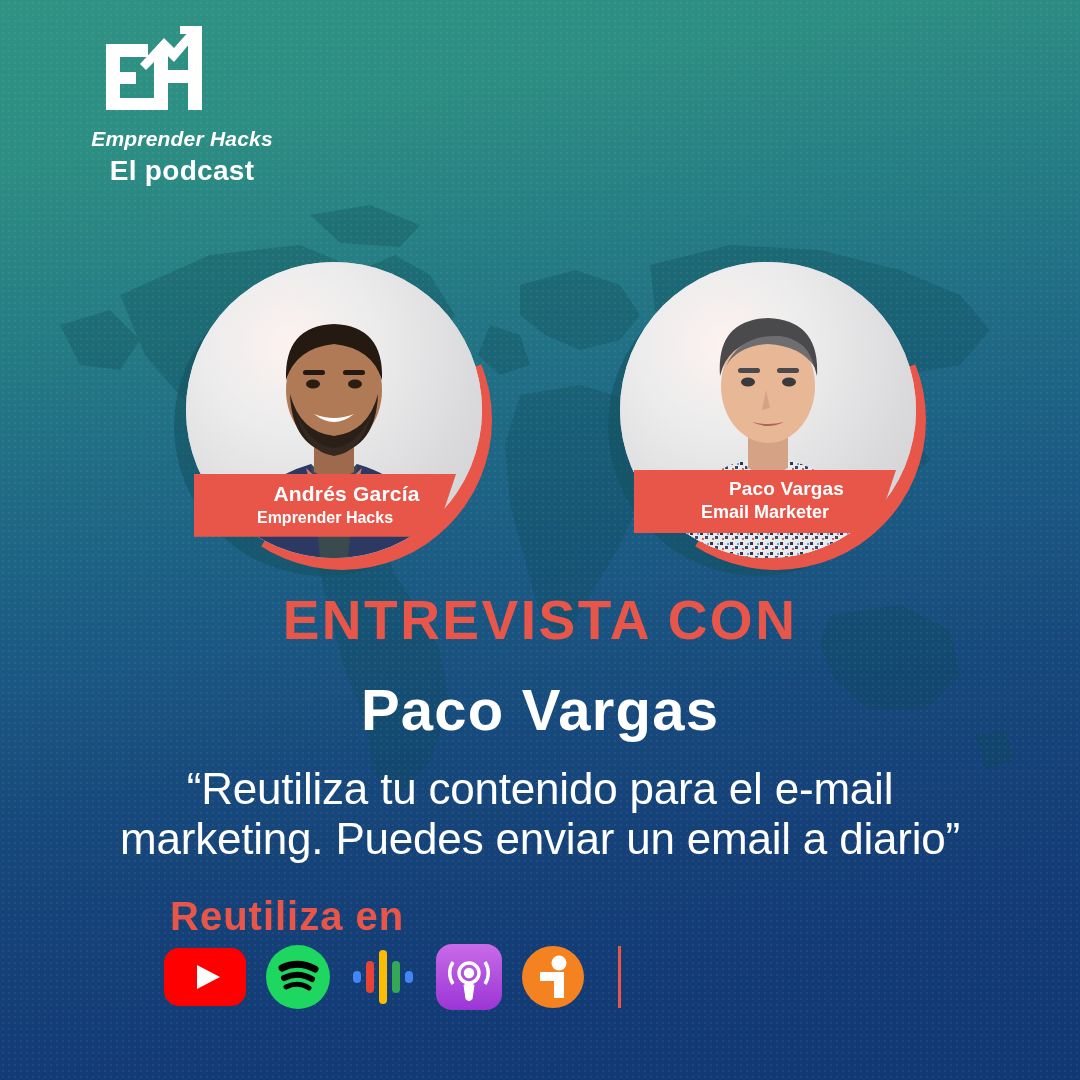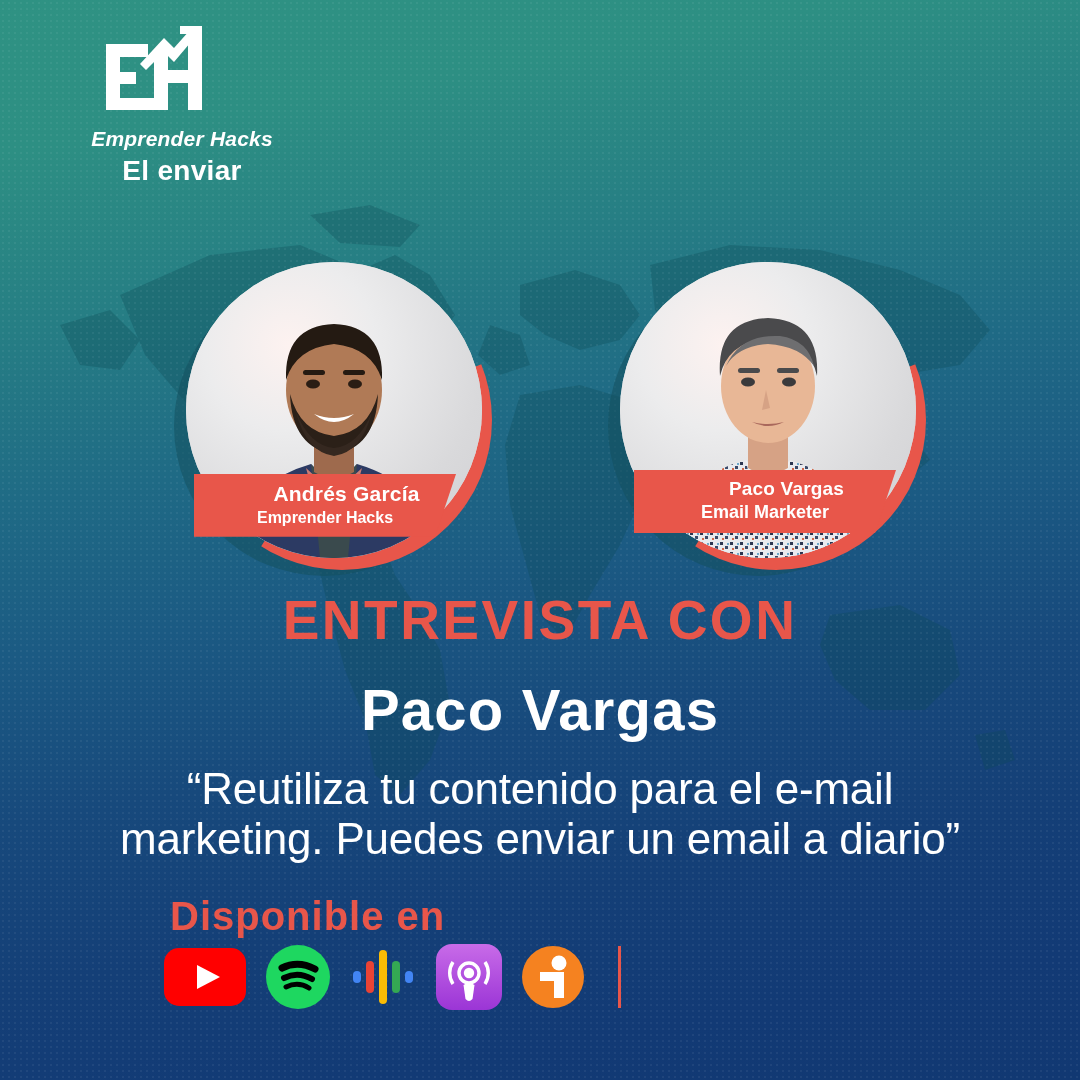--- a/index.html
+++ b/index.html
@@ -254,21 +254,21 @@
 
         <rect x="52" y="28" width="14" height="60"></rect>
         <rect x="86" y="12" width="14" height="76"></rect>
         <rect x="52" y="48" width="48" height="13"></rect>
 
         <path d="M44 48 L62 30 L72 40 L94 14 L88 8 L72 26 L62 16 L38 42 Z"></path>
         <path d="M78 4 L100 4 L100 26 L92 26 L92 12 L78 12 Z"></path>
       </g>
     </svg>
     <div class="logo-name">Emprender Hacks</div>
-    <div class="logo-sub">El enviar</div>
+    <div class="logo-sub">El podcast</div>
   </div>
 
   <div class="guest a">
     <div class="ring"></div>
     <div class="arc"></div>
     <div class="photo">
       <div class="pbg"></div>
       <svg viewBox="0 0 296 296">
 
         <path d="M60 296 L68 232 Q96 210 125 202 L148 226 L171 202 Q205 212 232 236 L240 296 Z" fill="#2c3a63"></path>
@@ -336,21 +336,21 @@
     <div class="plate">
       <div class="pname">Paco Vargas</div>
       <div class="prole">Email Marketer</div>
     </div>
   </div>
 
   <div class="kicker">ENTREVISTA CON</div>
   <div class="guest-name">Paco Vargas</div>
   <div class="quote">“Reutiliza tu contenido para el e-mail marketing. Puedes enviar un email a diario”</div>
 
-  <div class="available">Disponible en</div>
+  <div class="available">Reutiliza en</div>
 
   <div class="platforms">
 
     <svg class="pf" width="82" height="58" viewBox="0 0 82 58">
       <rect x="0" y="0" width="82" height="58" rx="15" fill="#FF0000"></rect>
       <path d="M33 17 L56 29 L33 41 Z" fill="#ffffff"></path>
     </svg>
 
     <svg class="pf" width="64" height="64" viewBox="0 0 64 64">
       <circle cx="32" cy="32" r="32" fill="#1ED760"></circle>

